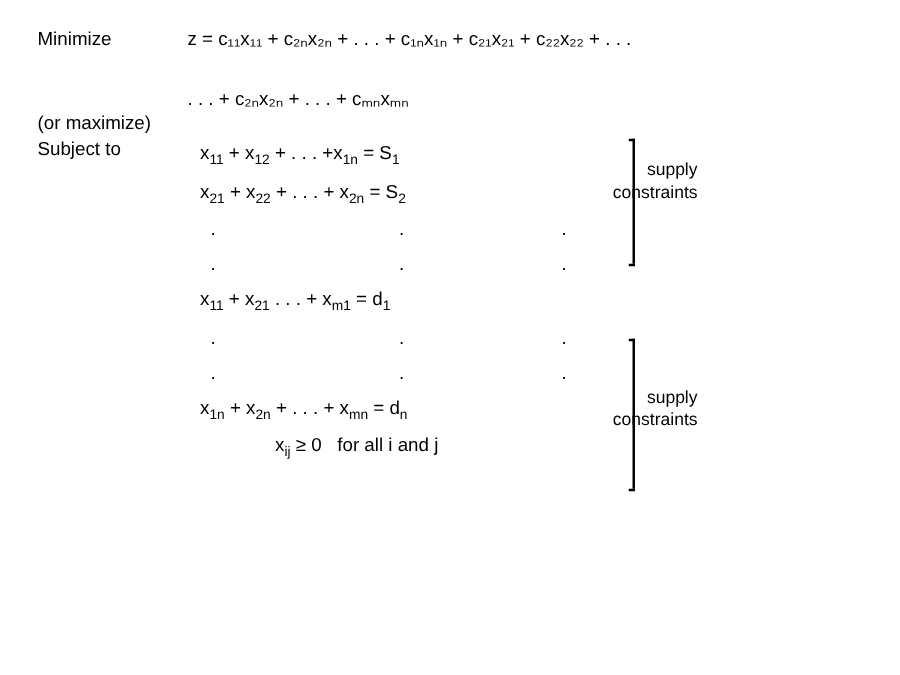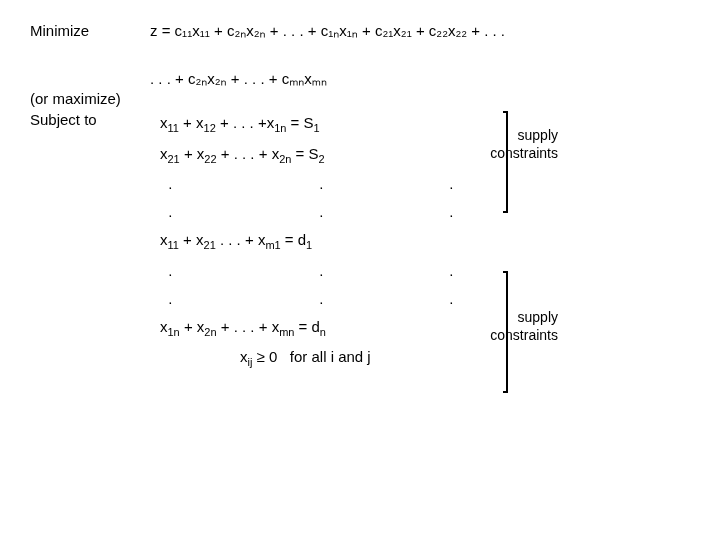--- a/index.html
+++ b/index.html
@@ -133,21 +133,21 @@
         <div class="dots-row">
           <span class="dots-col">&nbsp;&nbsp;.</span>
           <span class="dots-col">&nbsp;&nbsp;&nbsp;&nbsp;&nbsp;&nbsp;&nbsp;.</span>
           <span class="dots-col">&nbsp;&nbsp;&nbsp;&nbsp;&nbsp;&nbsp;&nbsp;.</span>
         </div>
 
         <div class="constraint-row">
           <span>x<sub>1n</sub> + x<sub>2n</sub> + . . . + x<sub>mn</sub> = d<sub>n</sub></span>
         </div>
 
-        <div class="constraint-row" style="margin-left:80px;">
+        <div class="constraint-row" style="margin-left:60px;">
           <span>x<sub>ij</sub> ≥ 0&nbsp;&nbsp; for all i and j</span>
         </div>
 
         <div style="position:absolute; right:50px; top:0px; height:100px; border-right:2px solid black;"></div>
         <div style="position:absolute; right:50px; top:0px; width:5px; border-top:2px solid black;"></div>
         <div style="position:absolute; right:50px; top:100px; width:5px; border-bottom:2px solid black;"></div>
         <div style="position:absolute; right:0px; top:16px; font-size:14px;text-align:center;">supply</div>
         <div style="position:absolute; right:0px; top:34px; font-size:14px;">constraints</div>
 
         <div style="position:absolute; right:50px; top:160px; height:120px; border-right:2px solid black;"></div>

